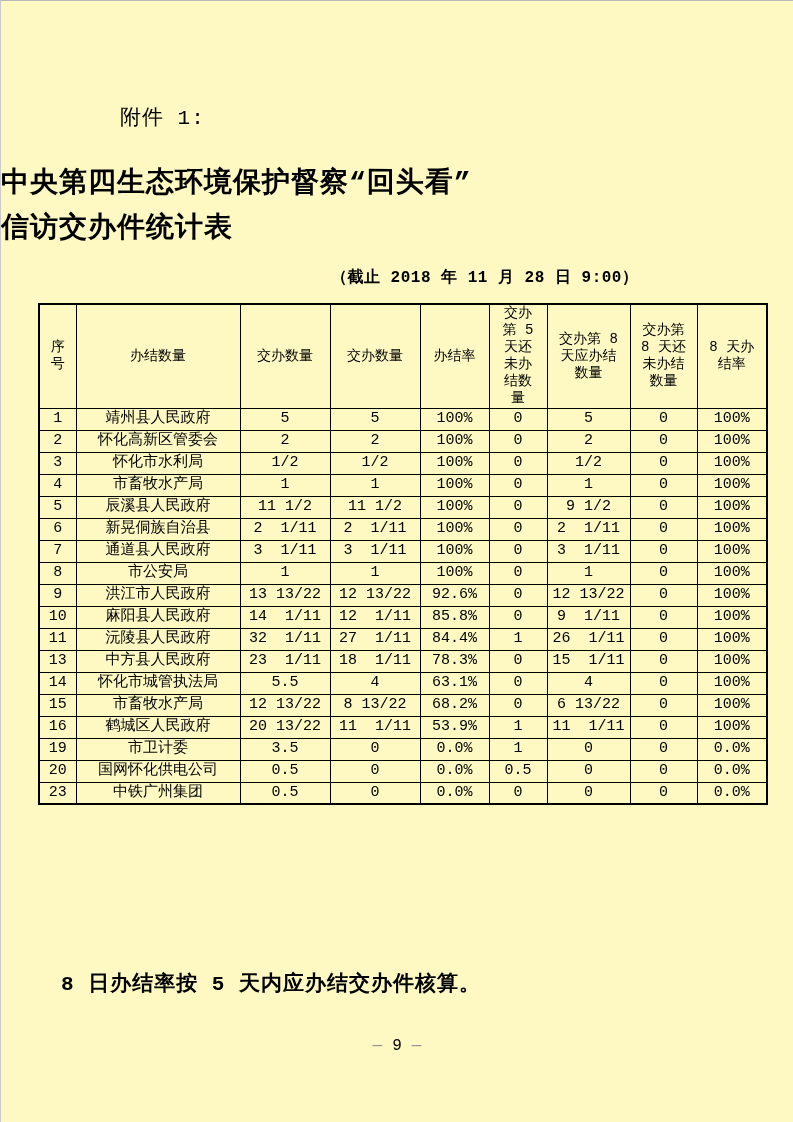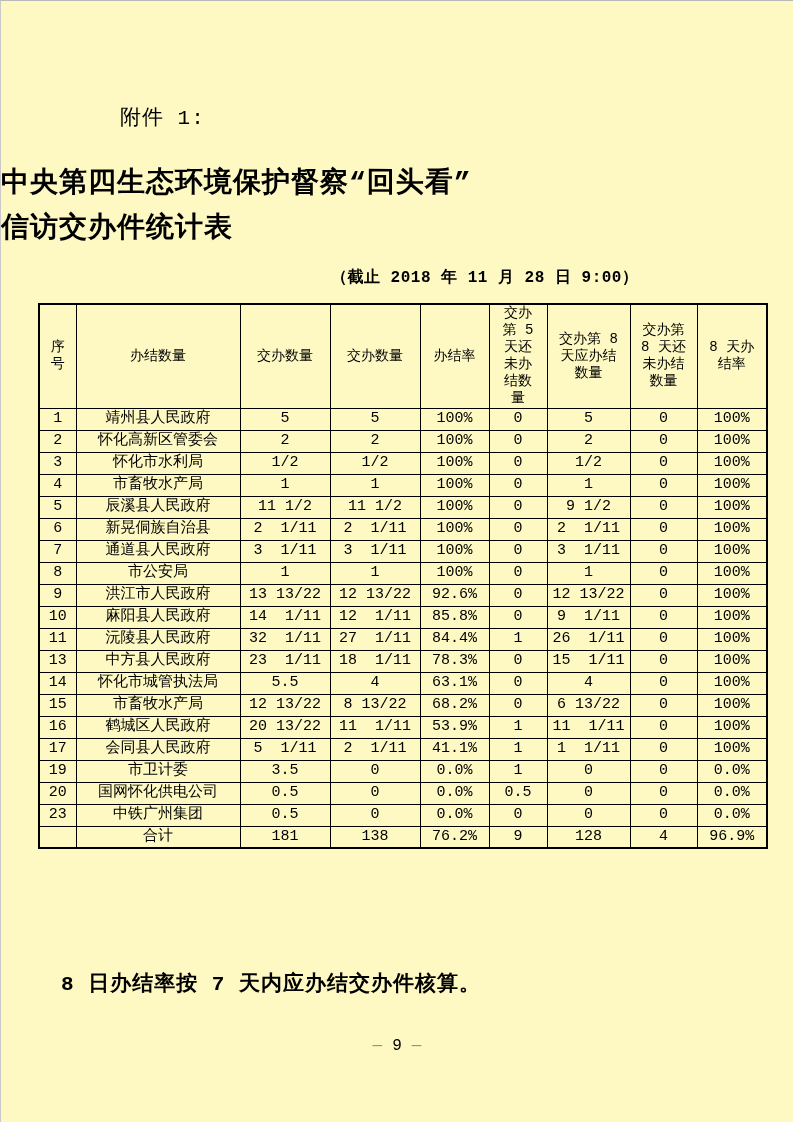--- a/index.html
+++ b/index.html
@@ -300,31 +300,20 @@
           <td>鹤城区人民政府</td>
           <td>20 13/22</td>
           <td>11  1/11</td>
           <td>53.9%</td>
           <td>1</td>
           <td>11  1/11</td>
           <td>0</td>
           <td>100%</td>
         </tr>
         <tr>
-          <td>17</td>
-          <td>会同县人民政府</td>
-          <td>5  1/11</td>
-          <td>2  1/11</td>
-          <td>41.1%</td>
-          <td>1</td>
-          <td>1  1/11</td>
-          <td>0</td>
-          <td>100%</td>
-        </tr>
-        <tr>
           <td>19</td>
           <td>市卫计委</td>
           <td>3.5</td>
           <td>0</td>
           <td>0.0%</td>
           <td>1</td>
           <td>0</td>
           <td>0</td>
           <td>0.0%</td>
         </tr>
@@ -343,33 +332,22 @@
           <td>23</td>
           <td>中铁广州集团</td>
           <td>0.5</td>
           <td>0</td>
           <td>0.0%</td>
           <td>0</td>
           <td>0</td>
           <td>0</td>
           <td>0.0%</td>
         </tr>
-        <tr>
-          <td></td>
-          <td>合计</td>
-          <td>181</td>
-          <td>138</td>
-          <td>76.2%</td>
-          <td>9</td>
-          <td>128</td>
-          <td>4</td>
-          <td>96.9%</td>
-        </tr>
       </tbody>
   </table>
 
-  <div class="footnote">8 日办结率按 7 天内应办结交办件核算。</div>
+  <div class="footnote">8 日办结率按 5 天内应办结交办件核算。</div>
 
   <div class="page-number">
     <span class="dash">—</span><span>9</span><span class="dash">—</span>
   </div>
 
 </div>
 
 </body></html>

